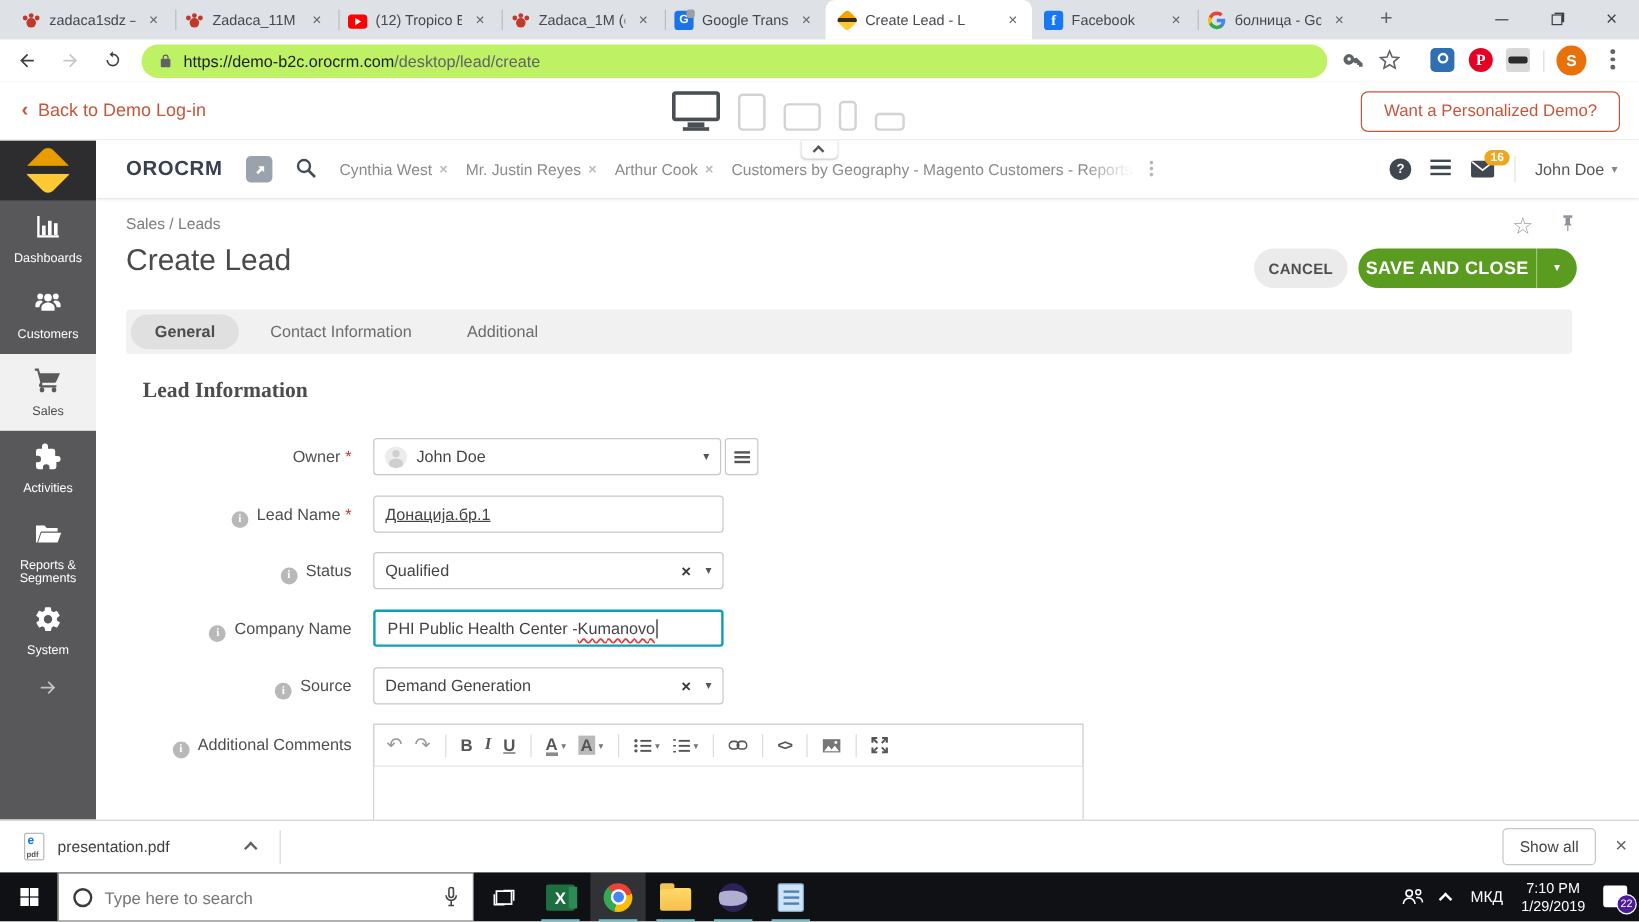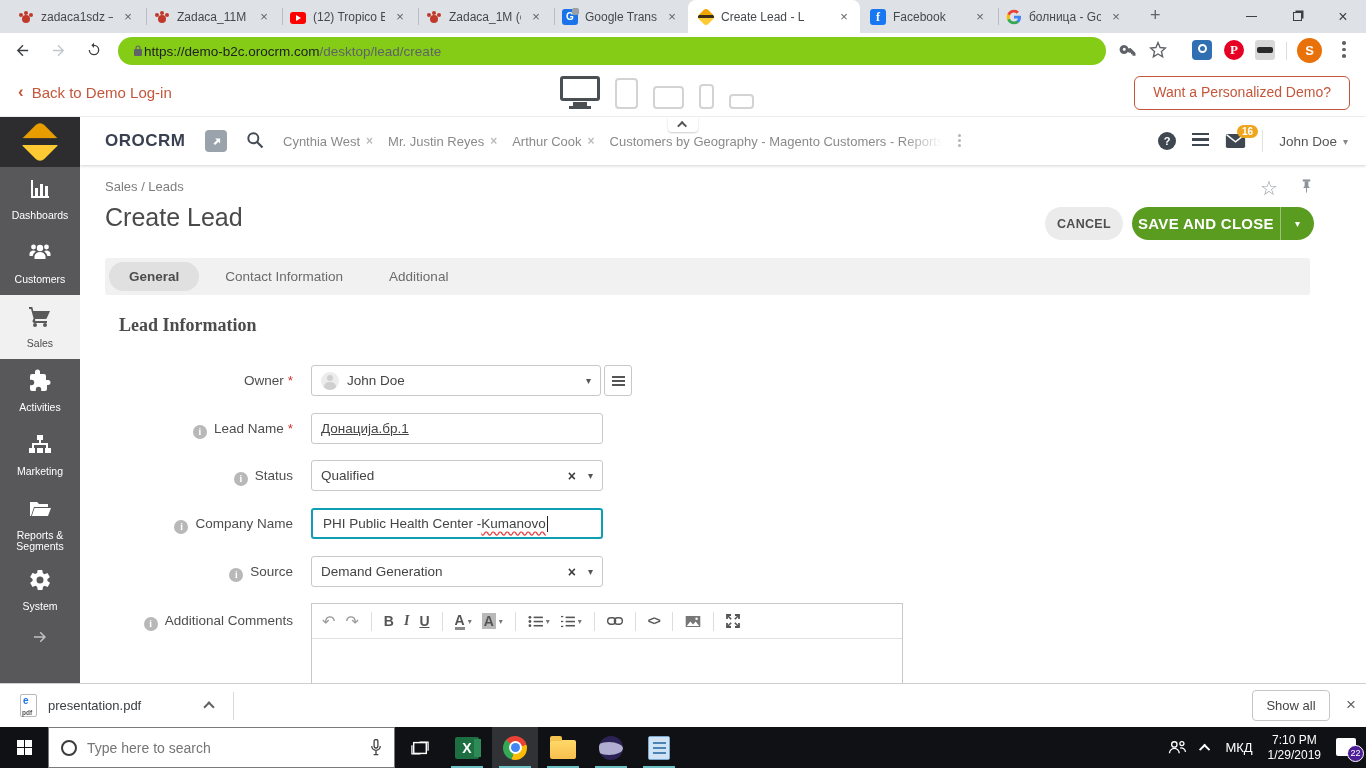--- a/index.html
+++ b/index.html
@@ -21,21 +21,21 @@
   .fav-yt::after { content:""; position:absolute; left:6px; top:3px; border-left:5px solid #fff; border-top:3px solid transparent; border-bottom:3px solid transparent; }
   .fav-gt { background:#1a73e8; border-radius:3px; color:#fff; font-size:10px; font-weight:bold; text-align:center; line-height:16px; }
   .fav-gt::after { content:""; position:absolute; right:-1px; top:-1px; width:7px; height:7px; background:#9aa0a6; border-radius:2px; }
   .fav-oro { background:linear-gradient(135deg,#f2a400 0 40%,#3a2f16 40% 56%,#ffc933 56% 100%); border-radius:4px; transform:rotate(45deg) scale(.82); }
   .fav-fb { background:#1877f2; border-radius:3px; color:#fff; font-weight:bold; font-size:12px; text-align:center; line-height:16px; font-family:"Liberation Serif",serif; }
   .winbtn { position:absolute; top:0; width:46px; height:33px; display:flex; align-items:center; justify-content:center; color:#3c4043; }
 
   
   .toolbar { position:absolute; left:0; top:33px; width:1366px; height:35px; background:#fff; box-shadow:0 1px 0 rgba(0,0,0,.12); }
   .navic { position:absolute; top:5px; width:24px; height:24px; display:flex; align-items:center; justify-content:center; }
-  .urlpill { position:absolute; left:118px; top:4px; width:988px; height:28px; background:#84cc16; border-radius:14px; display:flex; align-items:center; padding:0 14px; }
+  .urlpill { position:absolute; left:118px; top:4px; width:988px; height:28px; background:#bef264; border-radius:14px; display:flex; align-items:center; padding:0 14px; gap:9px; }
   .url { font-size:13.5px; white-space:nowrap; overflow:hidden; }
   .url .host { color:#202124; } .url .path { color:#5f6368; }
   .ext { position:absolute; top:7px; width:20px; height:20px; }
   .avatar { position:absolute; top:5px; width:25px; height:25px; background:#e8710a; color:#fff; border-radius:50%; text-align:center; line-height:25px; font-size:13px; font-weight:bold; }
   .dots3 { position:absolute; top:8px; width:4px; }
   .dots3 i { display:block; width:3.5px; height:3.5px; background:#5f6368; border-radius:50%; margin:0 0 3px 0; }
 
   
   .demobar { position:absolute; left:0; top:68px; width:1366px; height:49px; background:#fff; border-bottom:1px solid #ececec; }
   .backlink { position:absolute; left:18px; top:14px; color:#c4573b; font-size:15px; display:flex; gap:8px; align-items:center; }
@@ -356,30 +356,20 @@
             <path d="M7 18a2 2 0 1 0 0 4 2 2 0 0 0 0-4zm10 0a2 2 0 1 0 0 4 2 2 0 0 0 0-4zM7.2 14h9.9c.8 0 1.5-.4 1.8-1.1L22 6H5.3L4.3 2H1v2h2l2.6 9.6-.9 1.7C4 16.6 5 18 6.4 18H19v-2H7.2z" fill="#5a5a5a"></path>
           </svg>
         <span>Sales</span>
       </div>
       <div class="sbitem">
         <svg viewBox="0 0 24 24">
             <path d="M20 11h-2V7a2 2 0 0 0-2-2h-4V3a2.5 2.5 0 0 0-5 0v2H4a2 2 0 0 0-2 2v3.8h1.5a2.7 2.7 0 0 1 0 5.4H2V20a2 2 0 0 0 2 2h3.8v-1.5a2.7 2.7 0 0 1 5.4 0V22H17a2 2 0 0 0 2-2v-4h1a2.5 2.5 0 0 0 0-5z" fill="#fff"></path>
           </svg>
         <span>Activities</span>
       </div>
-      <div class="sbitem">
-        <svg viewBox="0 0 24 24">
-            <rect x="9" y="2" width="6" height="5" fill="#fff"></rect>
-            <rect x="1" y="15" width="6" height="5" fill="#fff"></rect>
-            <rect x="9" y="15" width="6" height="5" fill="#fff"></rect>
-            <rect x="17" y="15" width="6" height="5" fill="#fff"></rect>
-            <path d="M11 7h2v3h7v5h-2v-3H6v3H4v-5h7z" fill="#fff"></path>
-          </svg>
-        <span>Marketing</span>
-      </div>
       <div class="sbitem" style="height:74px;">
         <svg viewBox="0 0 24 24">
             <path d="M2 5h7l2 2h9v3H6l-3 9H2z" fill="#fff"></path>
             <path d="M6.5 11H23l-3 8H3.8z" fill="#fff"></path>
           </svg>
         <span>Reports &amp; Segments</span>
       </div>
       <div class="sbitem" style="height:58px;">
         <svg viewBox="0 0 24 24">
             <path d="M19.4 13c.04-.33.06-.66.06-1s-.02-.67-.06-1l2.1-1.6a.5.5 0 0 0 .12-.65l-2-3.4a.5.5 0 0 0-.6-.22l-2.5 1a7.3 7.3 0 0 0-1.7-1l-.4-2.6A.5.5 0 0 0 14 2h-4a.5.5 0 0 0-.5.42l-.4 2.6c-.6.26-1.17.6-1.7 1l-2.5-1a.5.5 0 0 0-.6.22l-2 3.4a.5.5 0 0 0 .1.65L4.6 11c-.04.33-.06.66-.06 1s.02.67.06 1l-2.1 1.6a.5.5 0 0 0-.12.65l2 3.4c.13.22.4.3.6.22l2.5-1c.53.4 1.1.74 1.7 1l.4 2.6c.04.24.25.42.5.42h4c.25 0 .46-.18.5-.42l.4-2.6c.6-.26 1.17-.6 1.7-1l2.5 1c.23.08.5 0 .6-.22l2-3.4a.5.5 0 0 0-.12-.65zM12 15.5a3.5 3.5 0 1 1 0-7 3.5 3.5 0 0 1 0 7z" fill="#fff"></path>

